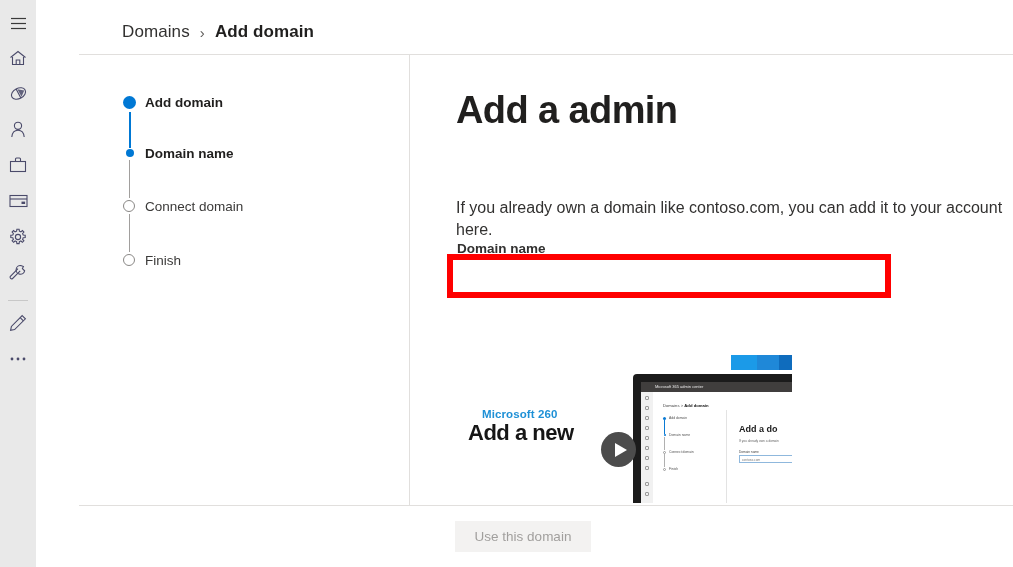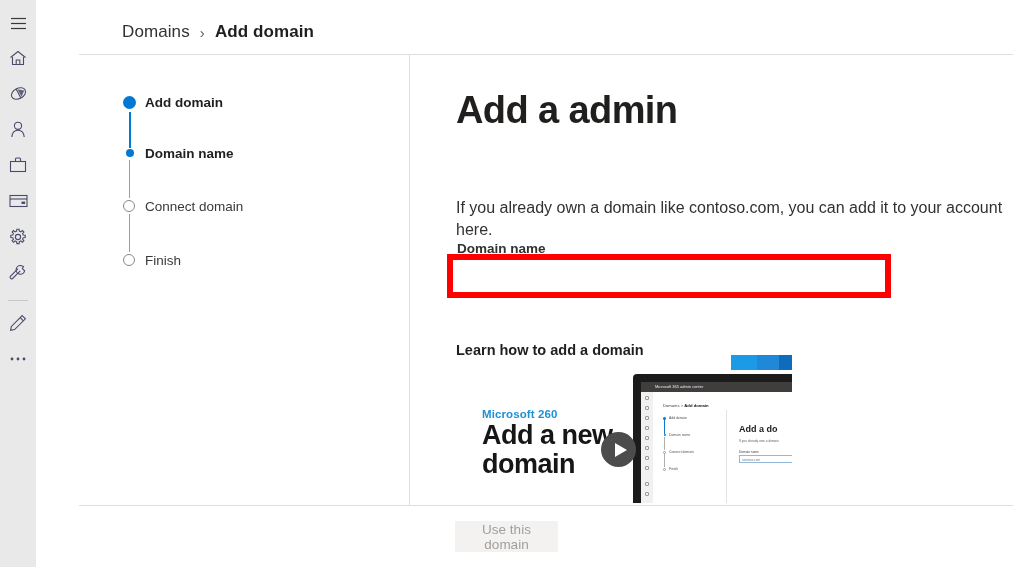--- a/index.html
+++ b/index.html
@@ -177,22 +177,22 @@
   .vid-brand {
     position: absolute;
     left: 26px; top: 53px;
     font-size: 11.5px;
     font-weight: 600;
     color: #1e90d6;
     letter-spacing: 0.1px;
   }
   .vid-head {
     position: absolute;
-    left: 26px; top: 66px;
-    font-size: 27px;
+    left: 12px; top: 66px;
+    font-size: 22px;
     font-weight: 700;
     color: #161616;
     line-height: 1.08;
     letter-spacing: -0.5px;
   }
   .play-btn {
     position: absolute;
     left: 145px; top: 77px;
     width: 35px; height: 35px;
     border-radius: 50%;
@@ -294,21 +294,21 @@
   
   .footer-rule {
     position: absolute;
     left: 79px; top: 505px;
     width: 934px; height: 1px;
     background: #e1dfdd;
   }
   .use-btn {
     position: absolute;
     left: 455px; top: 521px;
-    width: 103px; height: 31px;
+    width: 136px; height: 31px;
     background: #f3f2f1;
     color: #a19f9d;
     border: none;
     font-family: "Liberation Sans", "DejaVu Sans", sans-serif;
     font-size: 13.5px;
     cursor: default;
     border-radius: 0;
   }
 </style>
 </head>
@@ -439,34 +439,32 @@
   </div>
 
   <div class="title">Add a admin</div>
   <div class="desc">If you already own a domain like contoso.com, you can add it to your account here.</div>
 
   <label class="field-label">Domain name</label>
 
 
   <div class="highlight-box"></div>
 
-  <div class="learn-title">Learn how to add a domain</div>
 
   <div class="video">
 
     <div class="vid-bars">
       <div class="vid-bar" style="width:26px; background:#1b9ae8;"></div>
       <div class="vid-bar" style="width:22px; background:#1f88d8;"></div>
       <div class="vid-bar" style="width:64px; background:#0f6cbd;"></div>
     </div>
 
     <div class="vid-brand">Microsoft 260</div>
     <div class="vid-head">
       <div>Add a new</div>
-      <div>domain</div>
     </div>
 
     <div class="laptop">
       <div class="lap-screen">
 
         <div class="lap-topbar">Microsoft 365 admin center</div>
 
         <div class="lap-rail">
           <span class="lap-railicon" style="top:4px"></span>
           <span class="lap-railicon" style="top:14px"></span>

